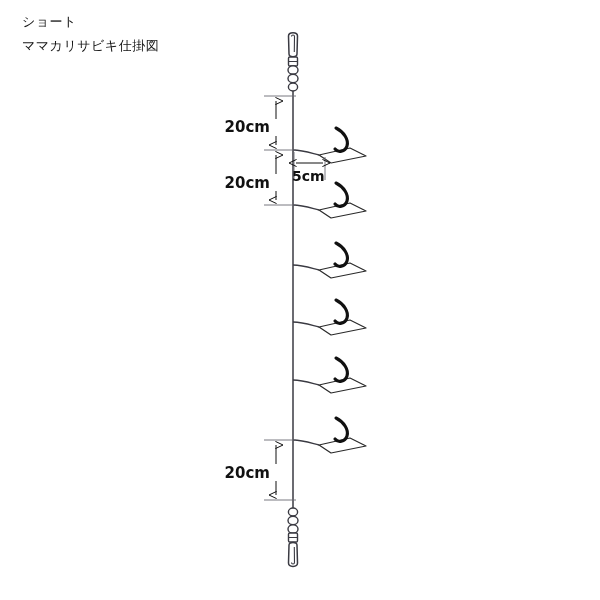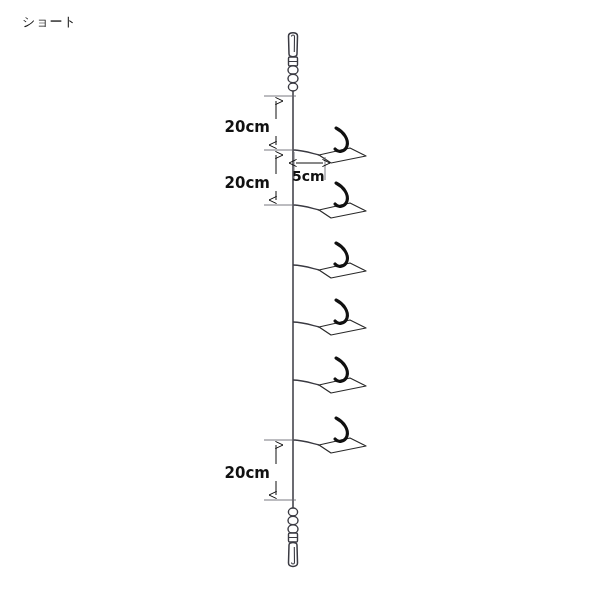--- a/index.html
+++ b/index.html
@@ -50,20 +50,21 @@
     fill: #111111;
   }
 </style>
 </head>
 <body>
 
 <div id="page">
 
   <div class="title-block">
     <span class="title-line">ショート</span>
+    <span class="title-line">ママカリサビキ仕掛図</span>
   </div>
 
   <svg id="rig-svg" viewBox="0 0 600 600" xmlns="http://www.w3.org/2000/svg">
     <defs>
       <marker id="arrUp" markerWidth="8" markerHeight="8" refX="4" refY="7" orient="auto" markerUnits="userSpaceOnUse">
         <path d="M4,0 L7.6,7.6 M4,0 L0.4,7.6" stroke="#111111" stroke-width="1" fill="none"></path>
       </marker>
       <marker id="arrDn" markerWidth="8" markerHeight="8" refX="4" refY="1" orient="auto" markerUnits="userSpaceOnUse">
         <path d="M4,8 L7.6,0.4 M4,8 L0.4,0.4" stroke="#111111" stroke-width="1" fill="none"></path>
       </marker>

